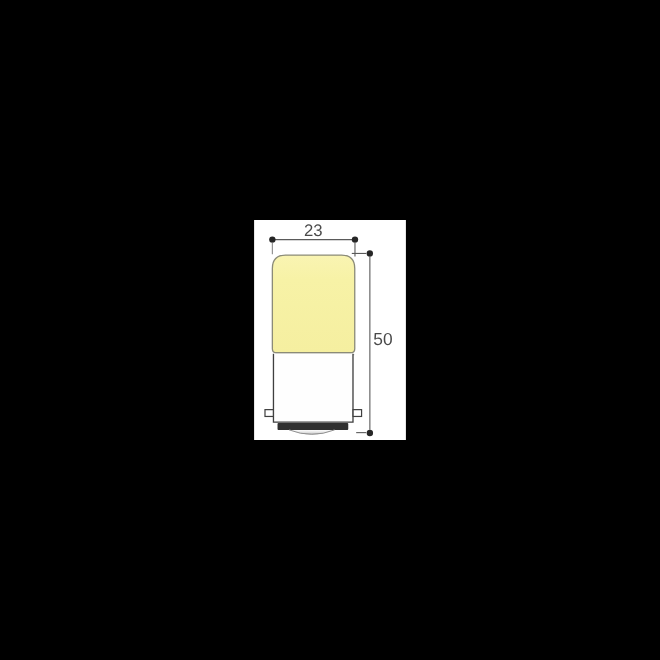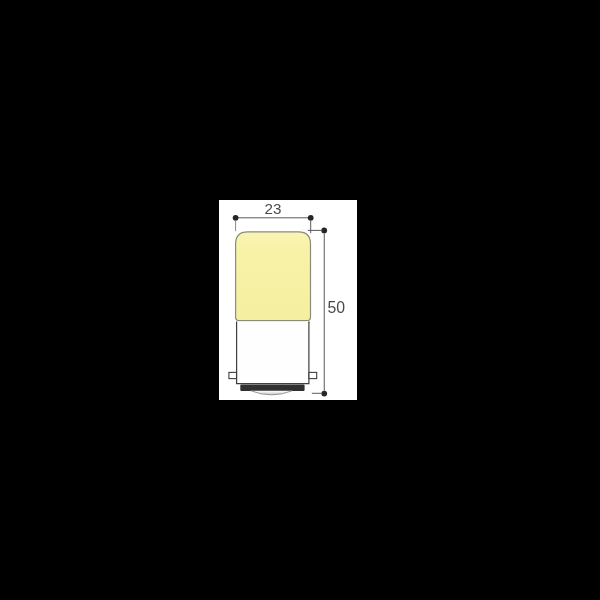--- a/index.html
+++ b/index.html
@@ -1,18 +1,18 @@
 <!DOCTYPE html>
 <html><head>
 <meta charset="utf-8">
 <style>
   html,body{margin:0;padding:0;}
   body{width:600px;height:600px;background:#000;overflow:hidden;
        font-family:"Liberation Sans", sans-serif;}
-  #panel{position:absolute;left:219px;top:200px;width:138px;height:200px;background:#fff;}
+  #panel{position:absolute;left:231px;top:200px;width:138px;height:200px;background:#fff;}
 </style>
 </head>
 <body>
 <div id="panel">
 <svg width="138" height="200" viewBox="231 200 138 200" xmlns="http://www.w3.org/2000/svg">
   <defs>
     <linearGradient id="yg" x1="0" y1="0" x2="0" y2="1">
       <stop offset="0" stop-color="#f9f4b2"></stop>
       <stop offset="0.25" stop-color="#f7f2a6"></stop>
       <stop offset="1" stop-color="#f5efa0"></stop>

